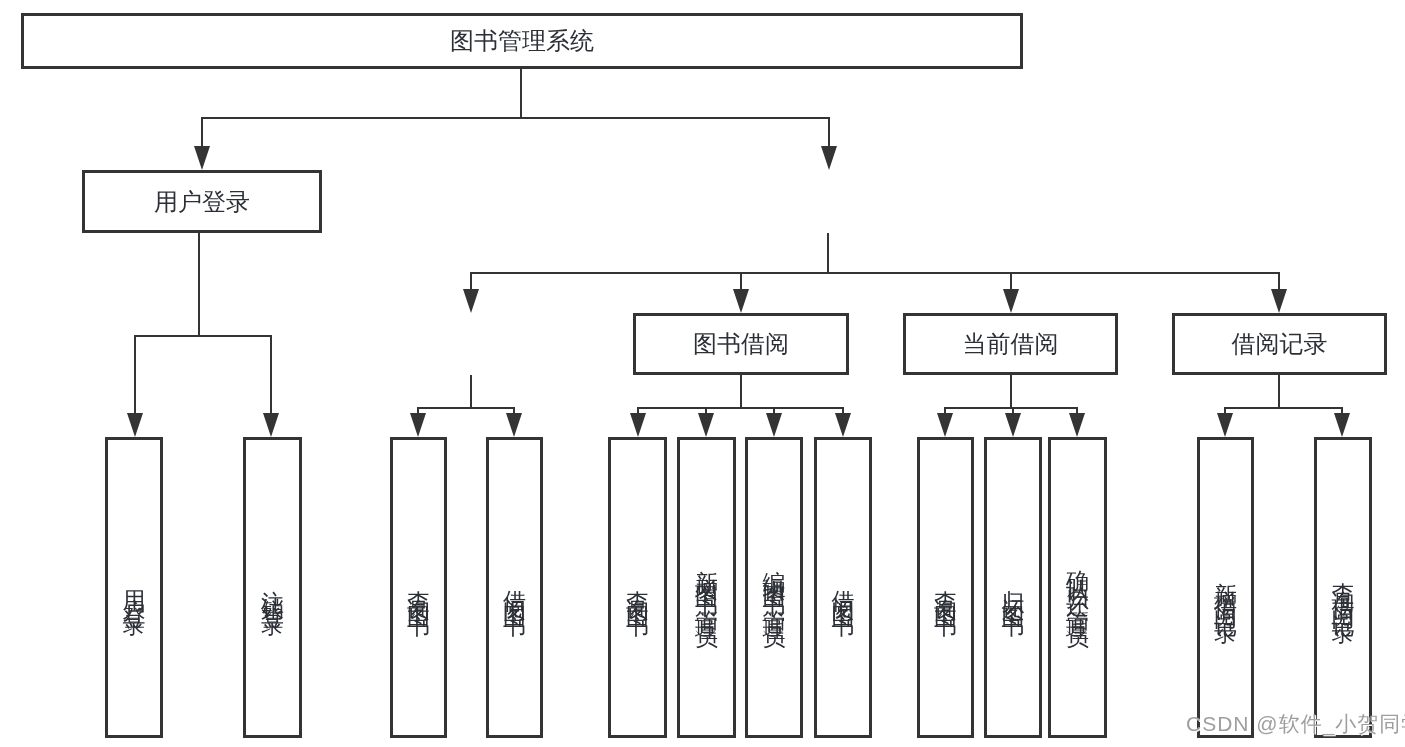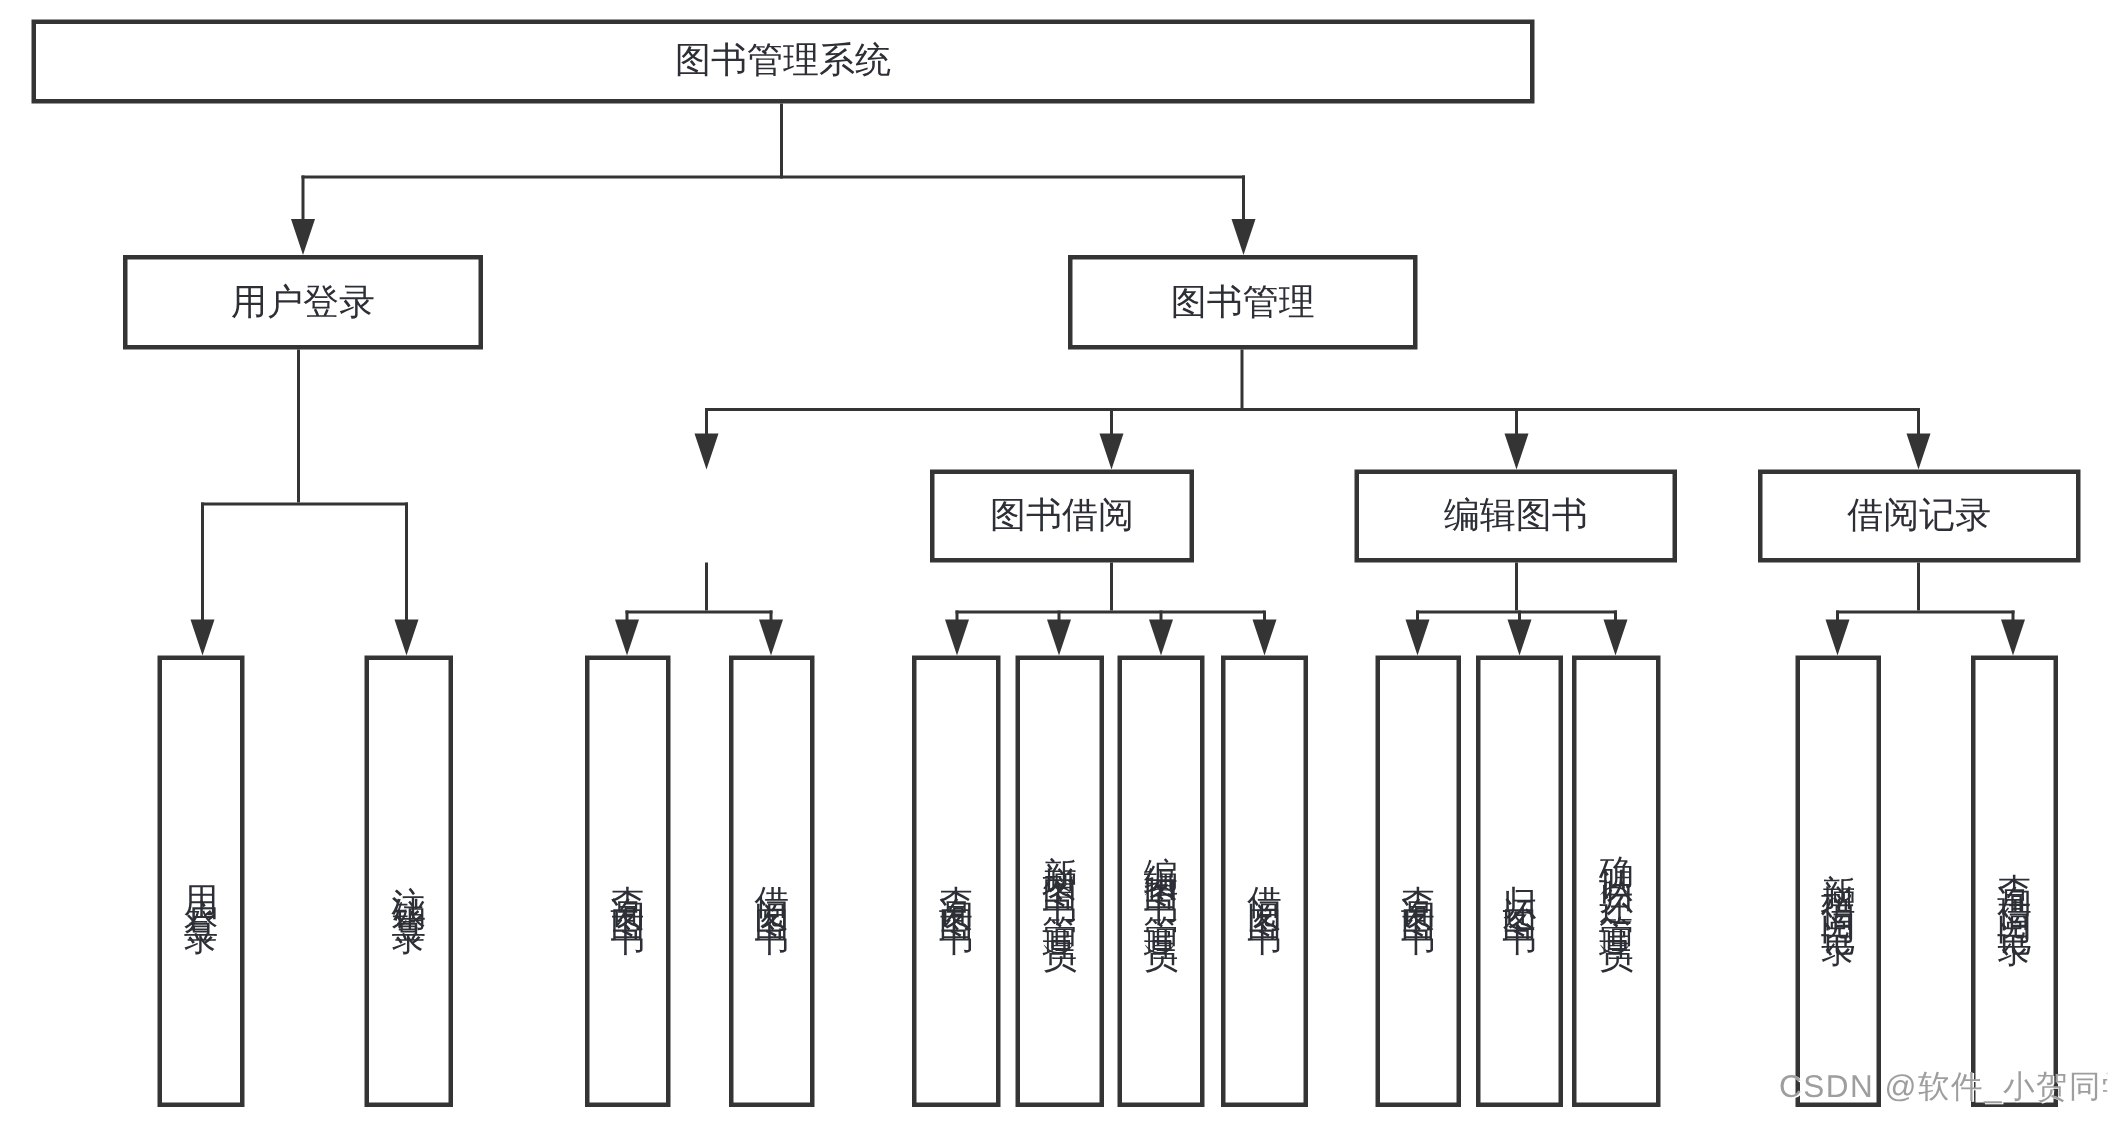--- a/index.html
+++ b/index.html
@@ -39,42 +39,41 @@
   <div class="box" style="left:21px;top:13px;width:1002px;height:56px">图书管理系统</div>
 
   <div class="vline" style="left:520px;top:69px;height:50px"></div>
   <div class="hline" style="left:201px;top:117px;width:629px"></div>
   <div class="vline" style="left:201px;top:117px;height:33px"></div>
   <div class="arrow" style="left:194px;top:146px"></div>
   <div class="vline" style="left:828px;top:117px;height:33px"></div>
   <div class="arrow" style="left:821px;top:146px"></div>
 
   <div class="box" style="left:82px;top:170px;width:240px;height:63px">用户登录</div>
-  <div class="box" style="left:712px;top:170px;width:233px;height:63px">图书管理</div>
 
   <div class="vline" style="left:198px;top:233px;height:102px"></div>
   <div class="hline" style="left:134px;top:335px;width:138px"></div>
   <div class="vline" style="left:134px;top:335px;height:80px"></div>
   <div class="arrow" style="left:127px;top:413px"></div>
   <div class="vline" style="left:270px;top:335px;height:80px"></div>
   <div class="arrow" style="left:263px;top:413px"></div>
 
   <div class="vline" style="left:827px;top:233px;height:39px"></div>
   <div class="hline" style="left:470px;top:272px;width:810px"></div>
   <div class="vline" style="left:470px;top:272px;height:19px"></div>
   <div class="arrow" style="left:463px;top:289px"></div>
   <div class="vline" style="left:740px;top:272px;height:19px"></div>
   <div class="arrow" style="left:733px;top:289px"></div>
   <div class="vline" style="left:1010px;top:272px;height:19px"></div>
   <div class="arrow" style="left:1003px;top:289px"></div>
   <div class="vline" style="left:1278px;top:272px;height:19px"></div>
   <div class="arrow" style="left:1271px;top:289px"></div>
 
-  <div class="box" style="left:620px;top:313px;width:176px;height:62px">图书借阅</div>
-  <div class="box" style="left:903px;top:313px;width:215px;height:62px">编辑图书</div>
+  <div class="box" style="left:633px;top:313px;width:216px;height:62px">图书借阅</div>
+  <div class="box" style="left:903px;top:313px;width:215px;height:62px">当前借阅</div>
   <div class="box" style="left:1172px;top:313px;width:215px;height:62px">借阅记录</div>
 
   <div class="vline" style="left:470px;top:375px;height:32px"></div>
   <div class="hline" style="left:417px;top:407px;width:98px"></div>
   <div class="vline" style="left:417px;top:407px;height:9px"></div>
   <div class="arrow" style="left:410px;top:413px"></div>
   <div class="vline" style="left:513px;top:407px;height:9px"></div>
   <div class="arrow" style="left:506px;top:413px"></div>
 
   <div class="vline" style="left:740px;top:375px;height:32px"></div>

